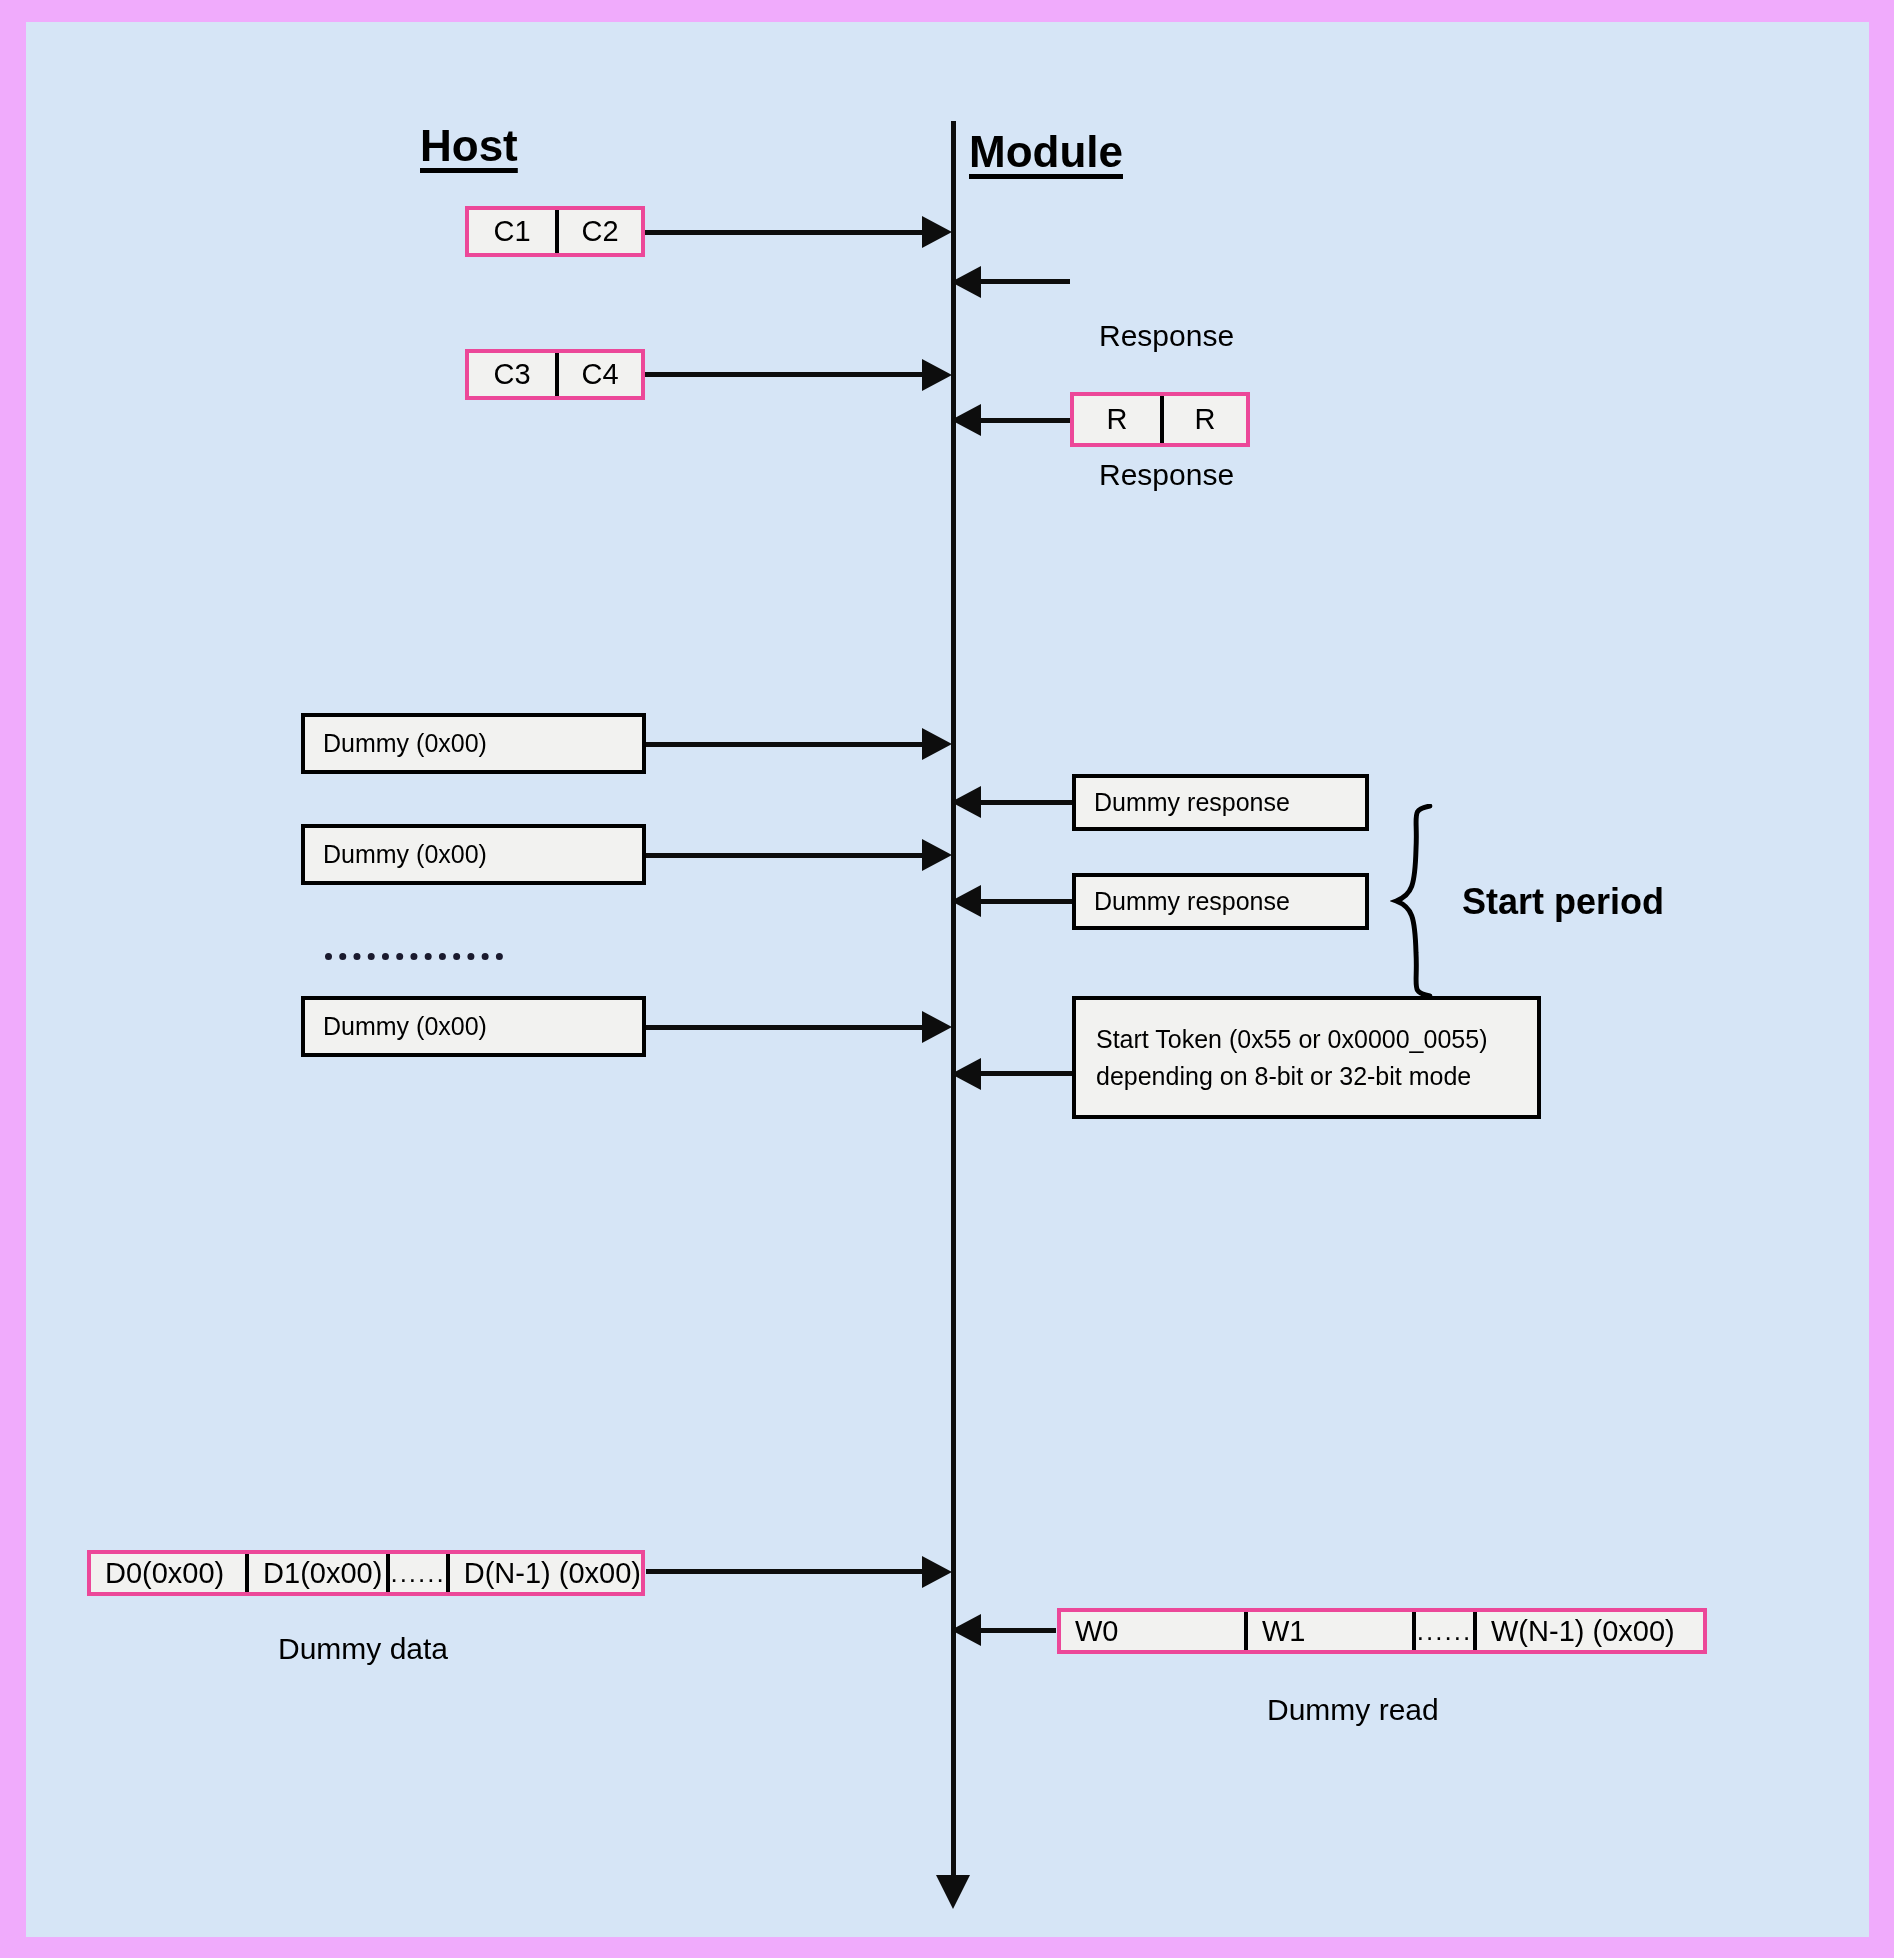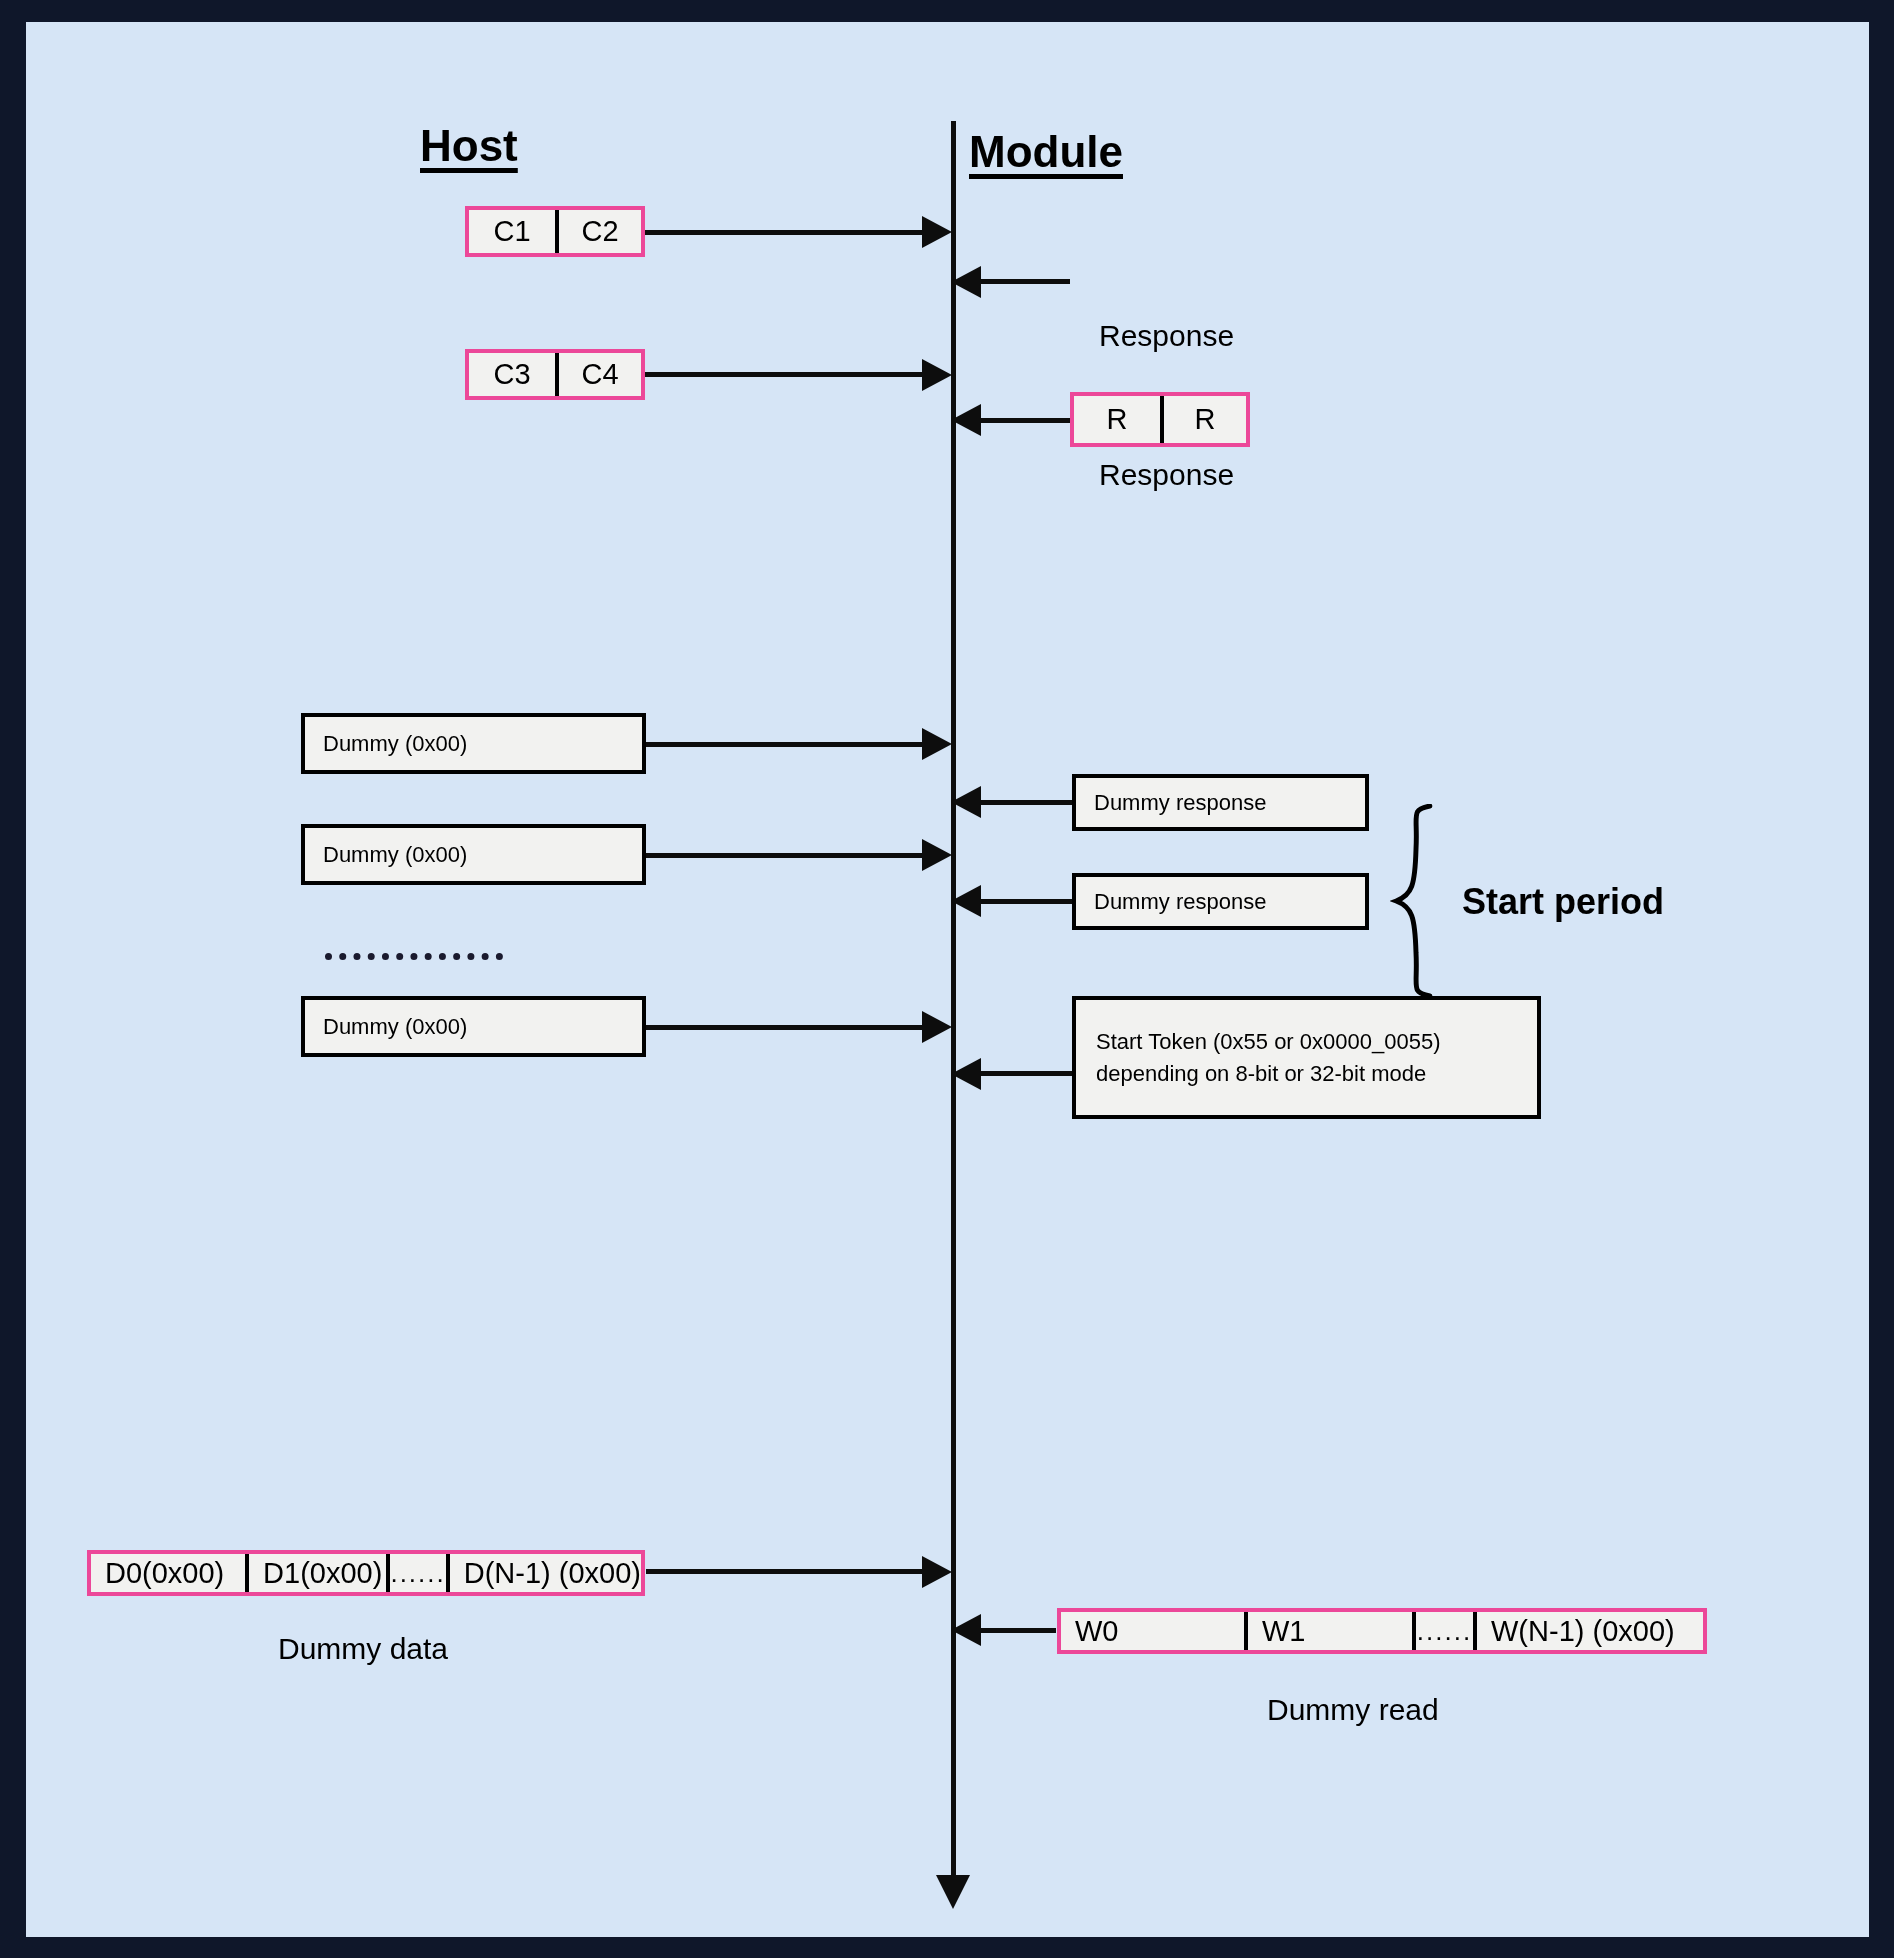--- a/index.html
+++ b/index.html
@@ -4,21 +4,21 @@
 <style>
   html, body {
     margin: 0;
     padding: 0;
     background: #ffffff;
   }
   #page {
     position: relative;
     width: 1895px;
     height: 1958px;
-    background: #0f172a;
+    background: #f0abfc;
     box-sizing: border-box;
     overflow: hidden;
     font-family: "Liberation Sans", sans-serif;
   }
   #canvas {
     position: absolute;
     left: 26px;
     top: 22px;
     width: 1843px;
     height: 1915px;
@@ -68,21 +68,21 @@
   .msgbox .cell + .cell { border-left: 4px solid #000; }
   .cell.center { justify-content: center; }
   .cell.left   { justify-content: flex-start; padding-left: 14px; }
   .cell.dots   { justify-content: center; letter-spacing: 2px; font-size: 26px; }
 
   .textbox {
     background: #F2F2F0;
     border: 4px solid #000;
     display: flex;
     align-items: center;
-    font-size: 22px;
+    font-size: 25px;
     color: #000;
     padding-left: 18px;
     box-sizing: border-box;
   }
   .textbox.multiline { line-height: 1.45; }
 
   
   .arrow-line {
     background: #0d0d0d;
     height: 5px;

